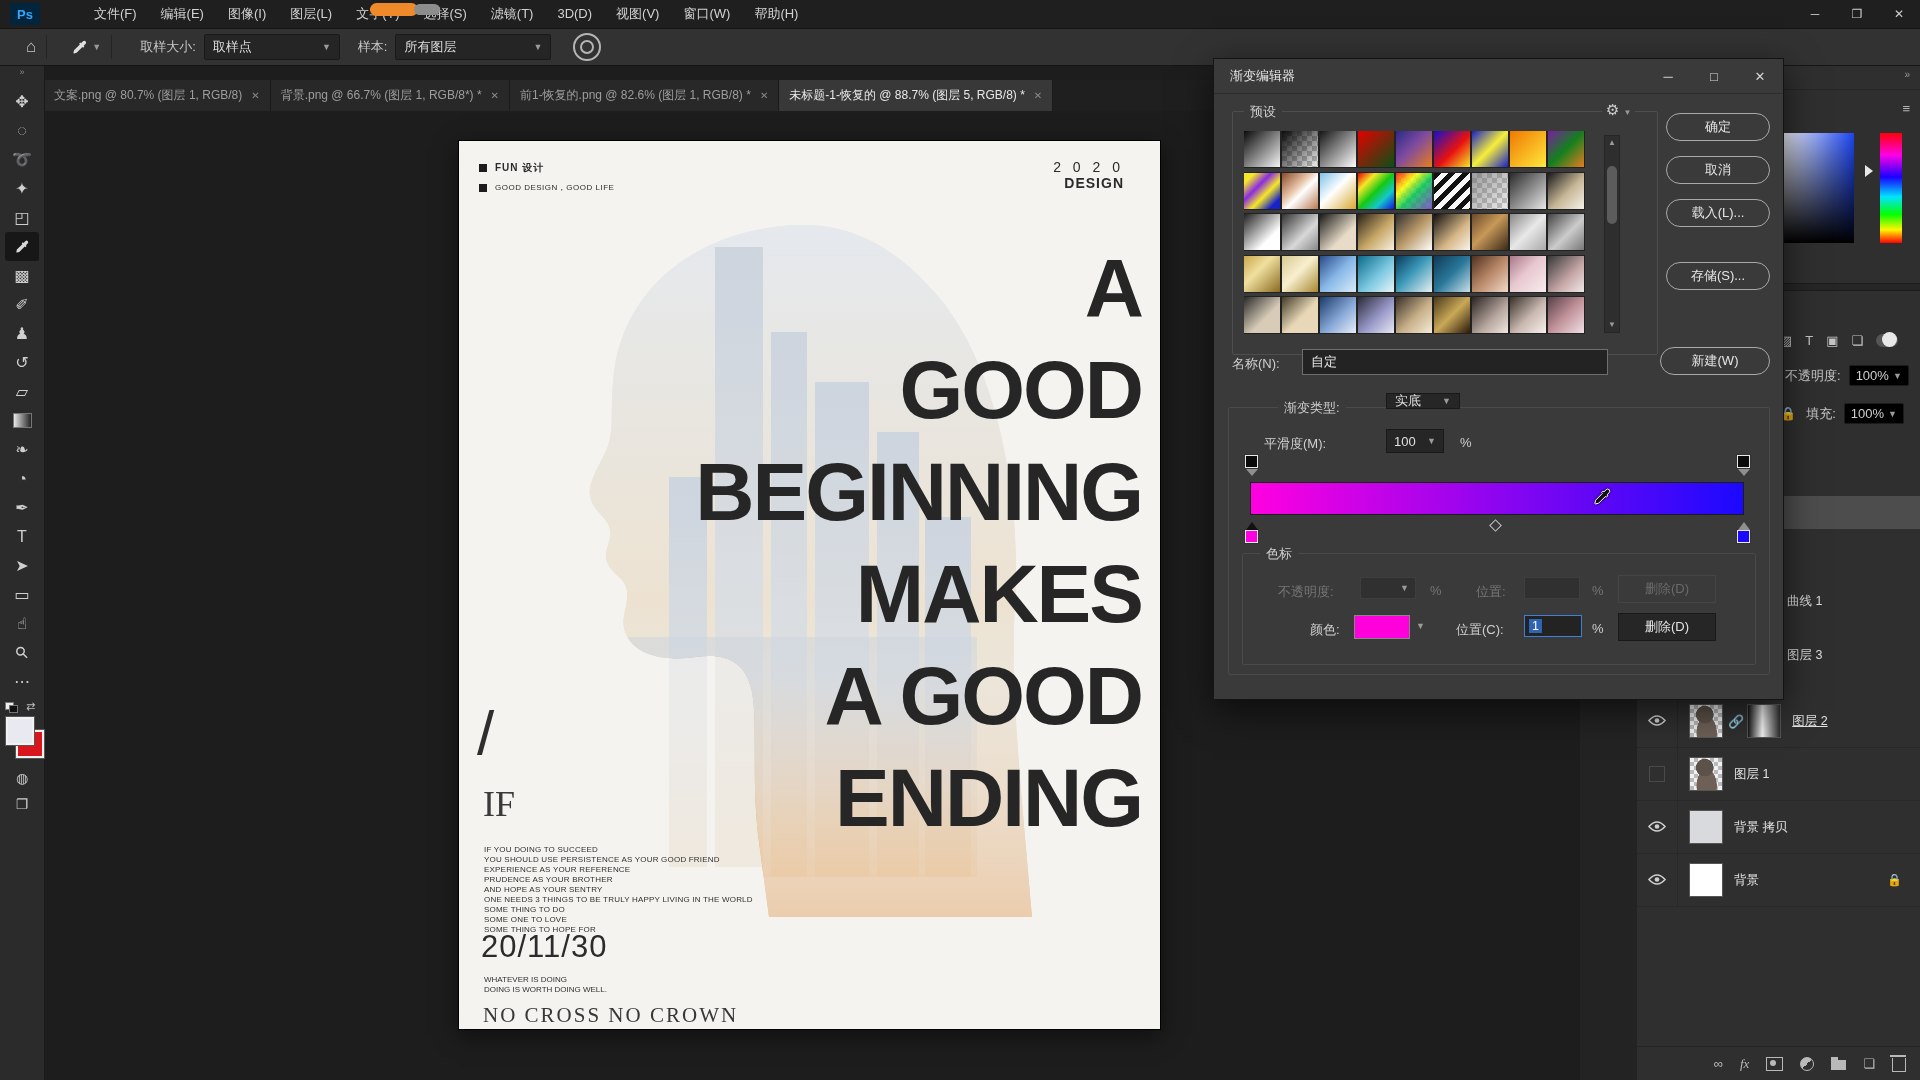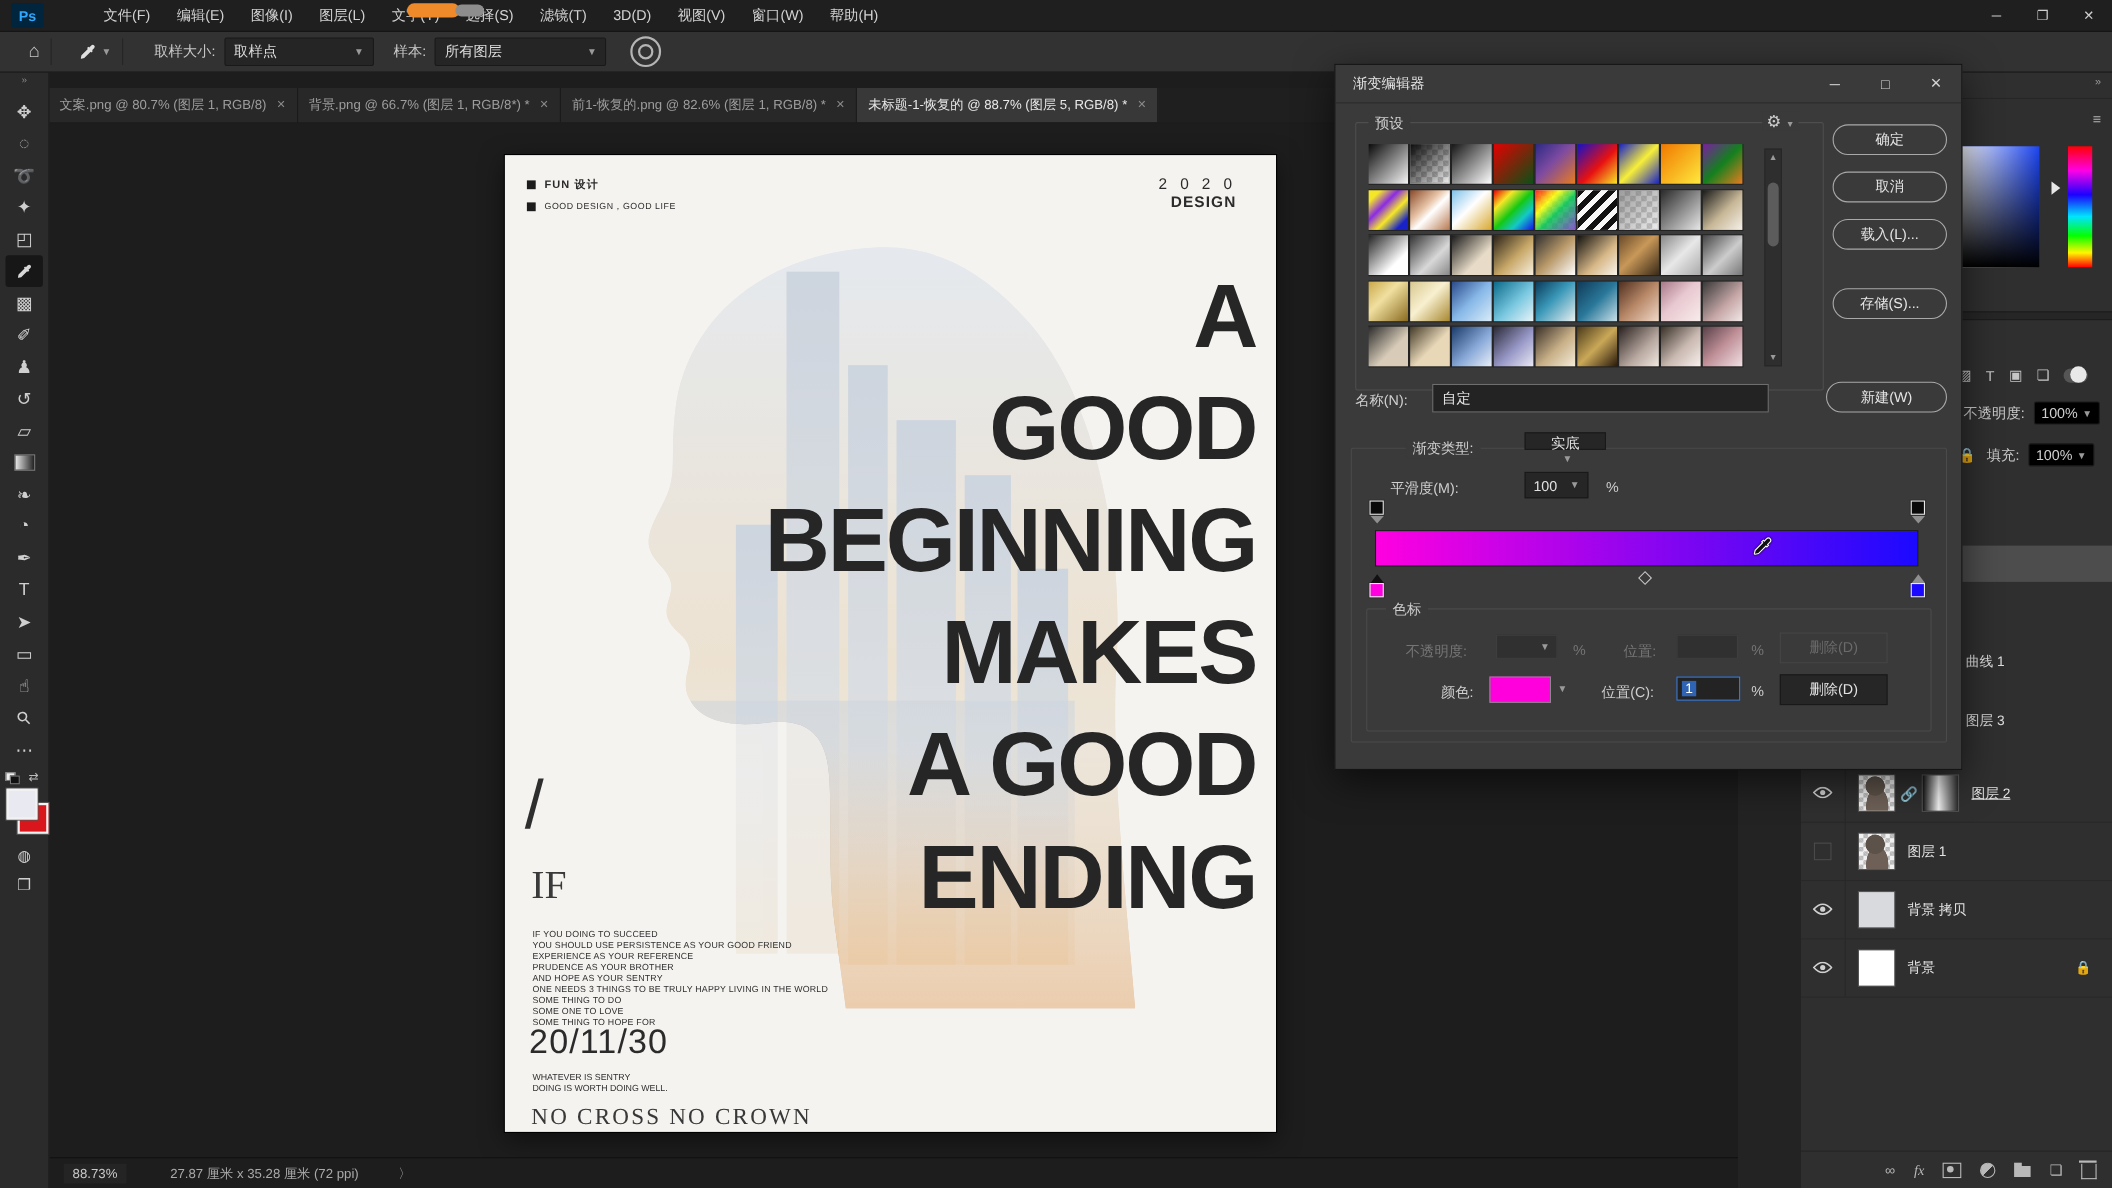--- a/index.html
+++ b/index.html
@@ -154,21 +154,21 @@
   .pill-btn{position:absolute;left:452px;width:104px;height:28px;border:1px solid #a9a9a9;border-radius:14px;background:transparent;color:#e5e5e5;font-size:13px;display:flex;align-items:center;justify-content:center;font-family:inherit;}
   #btn-ok{top:54px;}
   #btn-cancel{top:97px;}
   #btn-load{top:140px;}
   #btn-save{top:183px;margin-top:20px;}
   #name-label{position:absolute;left:18px;top:296px;color:#cfcfcf;}
   #name-input{position:absolute;left:88px;top:290px;width:288px;height:24px;background:#232323;border:1px solid #6e6e6e;color:#e5e5e5;font-size:13px;padding:0 8px;font-family:Liberation Sans, sans-serif;}
   #btn-new{left:446px;top:288px;width:110px;}
   #options-box{position:absolute;left:14px;top:348px;width:540px;height:266px;border:1px solid #4a4a4a;border-radius:2px;}
   #gradtype-label{position:absolute;left:64px;top:340px;background:var(--dialog);padding:0 6px;color:#cfcfcf;}
-  #gradtype-combo{position:absolute;left:172px;top:334px;width:74px;height:16px;background:#262626;border:1px solid #191919;color:#e0e0e0;display:flex;align-items:center;justify-content:space-between;padding:0 8px;box-sizing:border-box;flex-direction:column;}
+  #gradtype-combo{position:absolute;left:172px;top:334px;width:74px;height:16px;background:#262626;border:1px solid #191919;color:#e0e0e0;display:flex;align-items:center;justify-content:space-between;padding:0 8px;box-sizing:border-box;}
   #smooth-label{position:absolute;left:50px;top:376px;color:#cfcfcf;}
   #smooth-combo{position:absolute;left:172px;top:370px;width:58px;height:24px;background:#262626;border:1px solid #191919;color:#e0e0e0;display:flex;align-items:center;justify-content:space-between;padding:0 7px;box-sizing:border-box;}
   #smooth-pct{position:absolute;left:246px;top:376px;color:#cfcfcf;}
   #grad-bar{position:absolute;left:37px;top:424px;width:492px;height:31px;box-shadow:0 0 0 1px #1c1c1c;}
   .op-stop{position:absolute;top:396px;width:11px;height:11px;background:#0a0a0a;border:1.5px solid #e8e8e8;box-shadow:0 0 0 1px #333;}
   .op-stop::after{content:"";position:absolute;left:0px;top:13px;width:0;height:0;border-left:6px solid transparent;border-right:6px solid transparent;border-top:7px solid #8f8f8f;}
   #op-stop-left{left:31px;}
   #op-stop-right{left:523px;}
   .col-stop{position:absolute;top:471px;width:11px;height:11px;border:1.5px solid #e8e8e8;box-shadow:0 0 0 1px #333;}
   .col-stop::before{content:"";position:absolute;left:0px;top:-9px;width:0;height:0;border-left:6px solid transparent;border-right:6px solid transparent;}
@@ -411,32 +411,27 @@
           <div>EXPERIENCE AS YOUR REFERENCE</div>
           <div>PRUDENCE AS YOUR BROTHER</div>
           <div>AND HOPE AS YOUR SENTRY</div>
           <div>ONE NEEDS 3 THINGS TO BE TRULY HAPPY LIVING IN THE WORLD</div>
           <div>SOME THING TO DO</div>
           <div>SOME ONE TO LOVE</div>
           <div>SOME THING TO HOPE FOR</div>
         </div>
       <div id="poster-date">20/11/30</div>
       <div id="tagline">
-          <div>WHATEVER IS SENTRY</div>
+          <div>WHATEVER IS DOING</div>
           <div>DOING IS WORTH DOING WELL.</div>
         </div>
       <div id="poster-footer">NO CROSS NO CROWN</div>
     </div>
   </div>
 
-  <div id="statusbar">
-    <span id="status-zoom">88.73%</span>
-    <span id="status-doc">27.87 厘米 x 35.28 厘米 (72 ppi)</span>
-    <span id="status-chevron">〉</span>
-  </div>
 
   <div id="dock-gap"></div>
   <div id="panels">
     <div id="panel-collapse">»</div>
     <div id="picker-menu">≡</div>
     <div id="picker-square" style="background-color: rgb(28, 69, 240); background-image: linear-gradient(to top, rgb(0, 0, 0), rgba(0, 0, 0, 0)), linear-gradient(to right, rgb(255, 255, 255), rgba(255, 255, 255, 0));"></div>
     <div id="picker-hue" style="background: linear-gradient(rgb(255, 0, 4), rgb(255, 0, 230) 20%, rgb(27, 0, 255) 40%, rgb(0, 228, 255) 58%, rgb(4, 255, 0) 74%, rgb(255, 246, 0) 88%, rgb(255, 0, 4));"></div>
     <div id="picker-arrow"></div>
     <div id="picker-divider"></div>
     <div id="lock-row">

